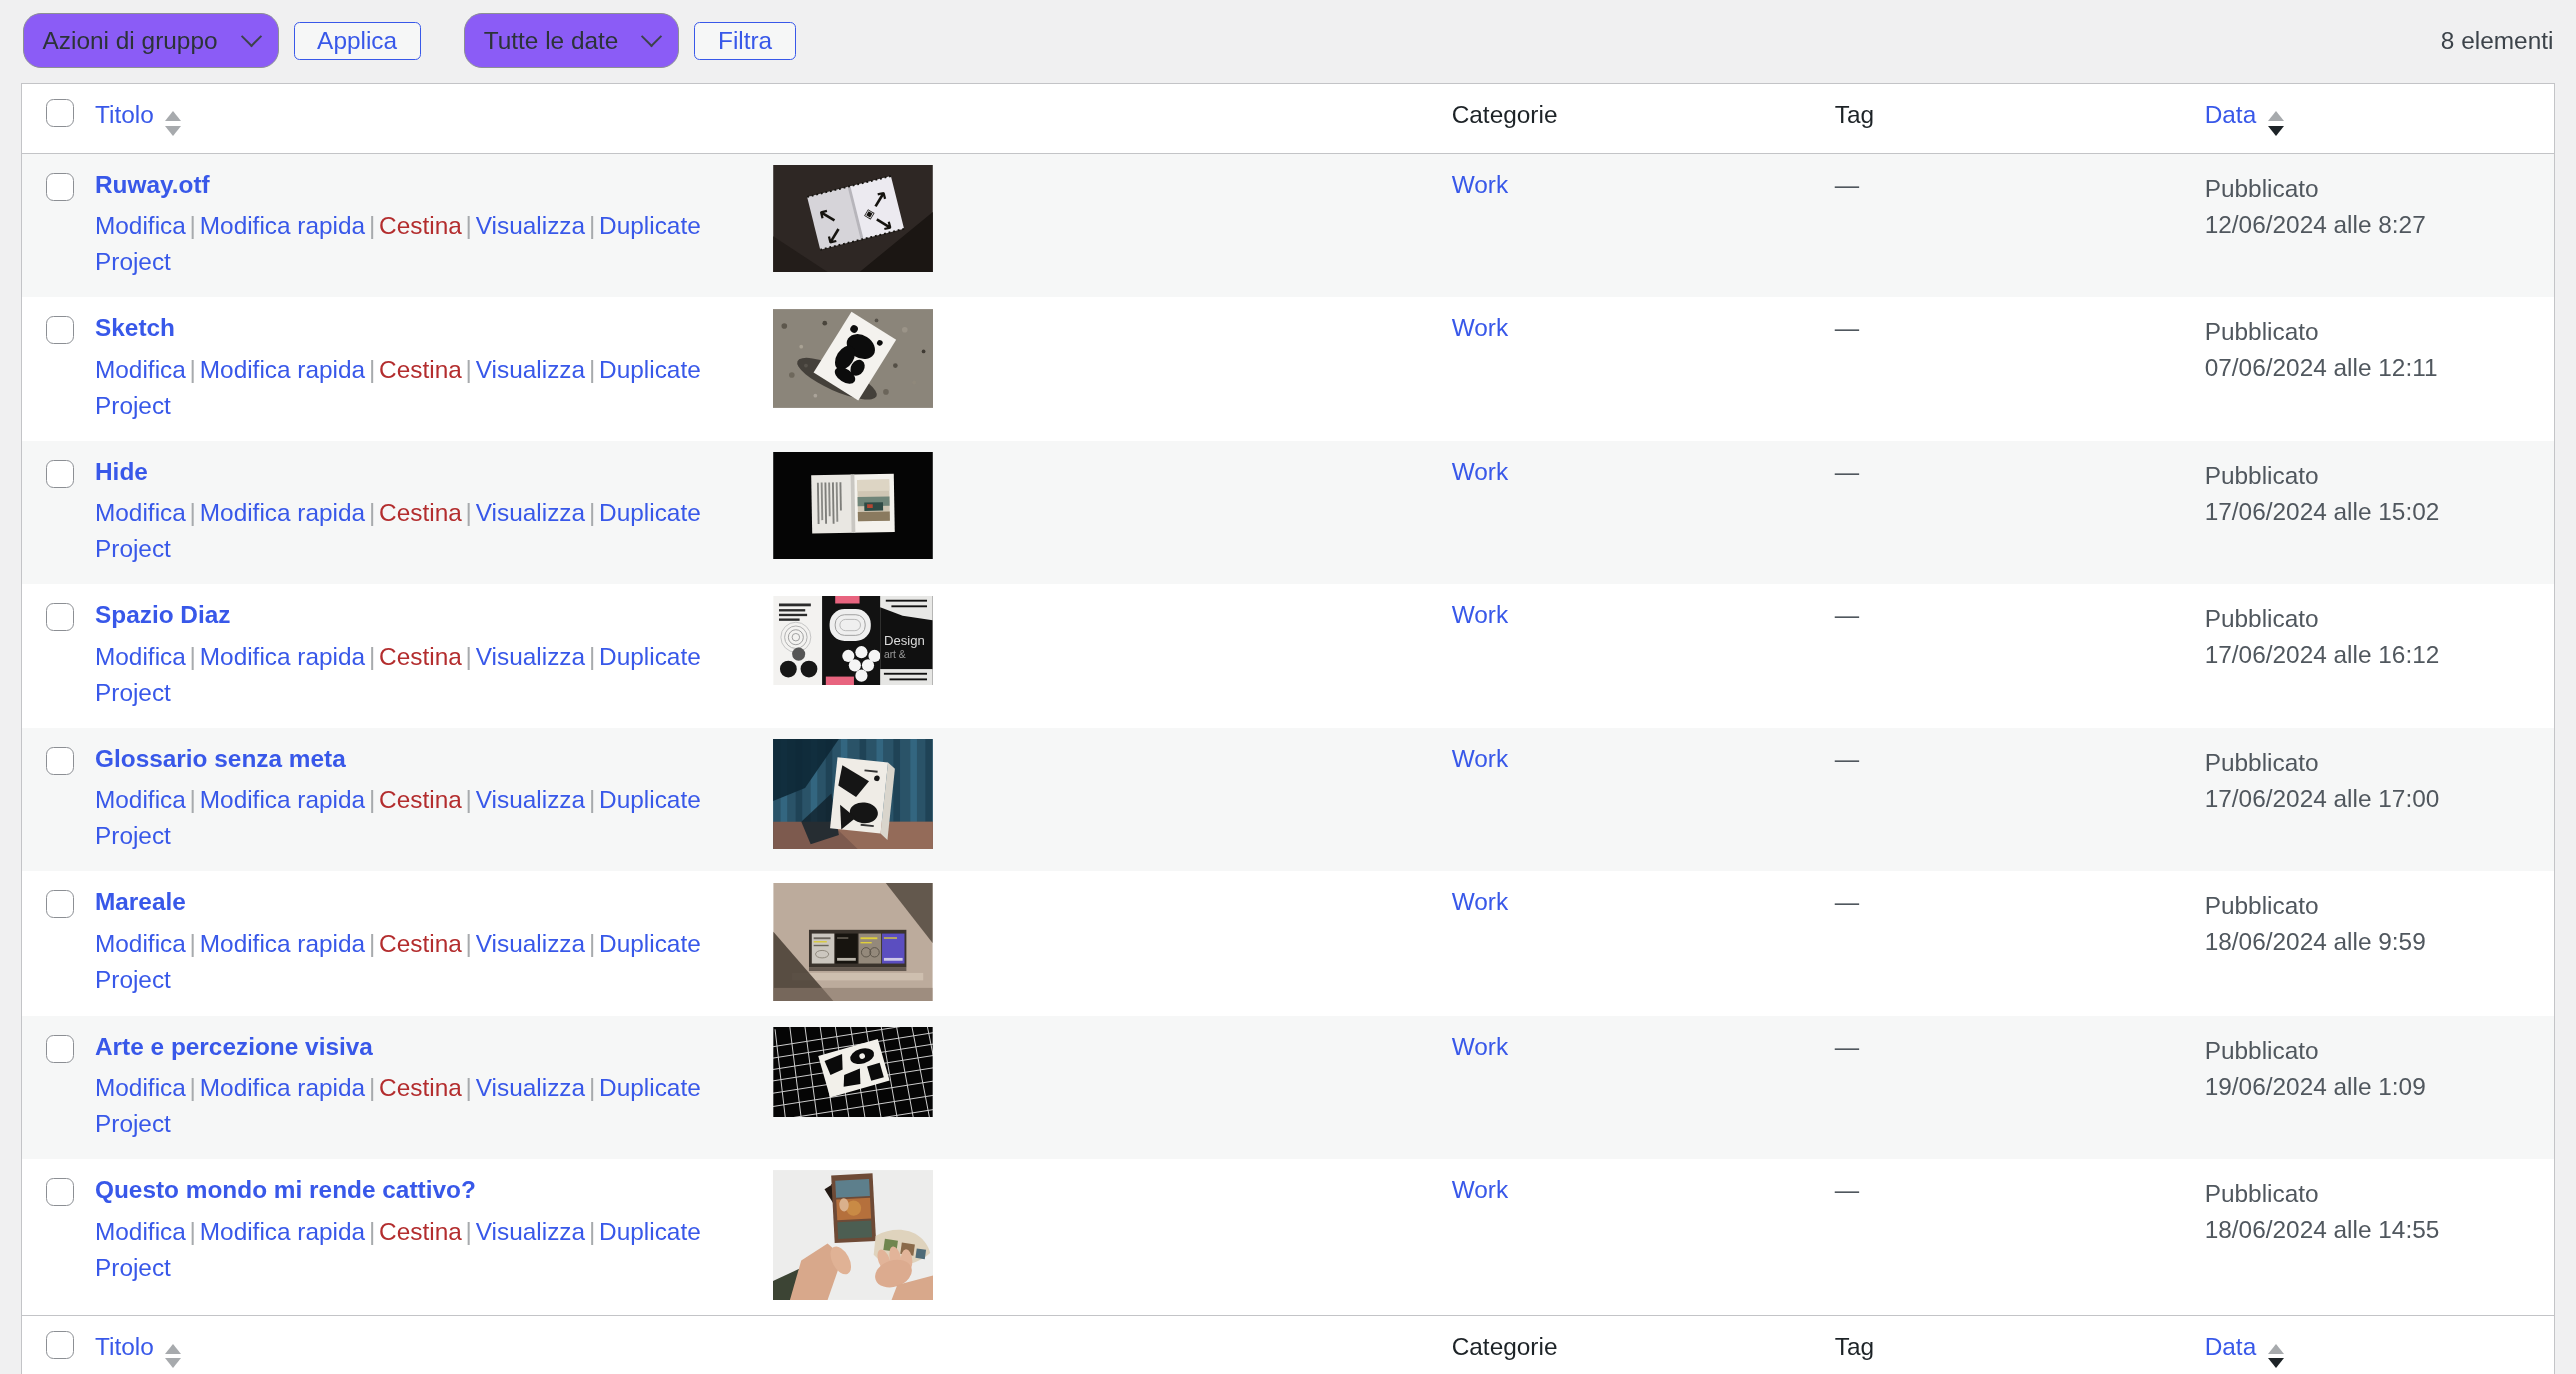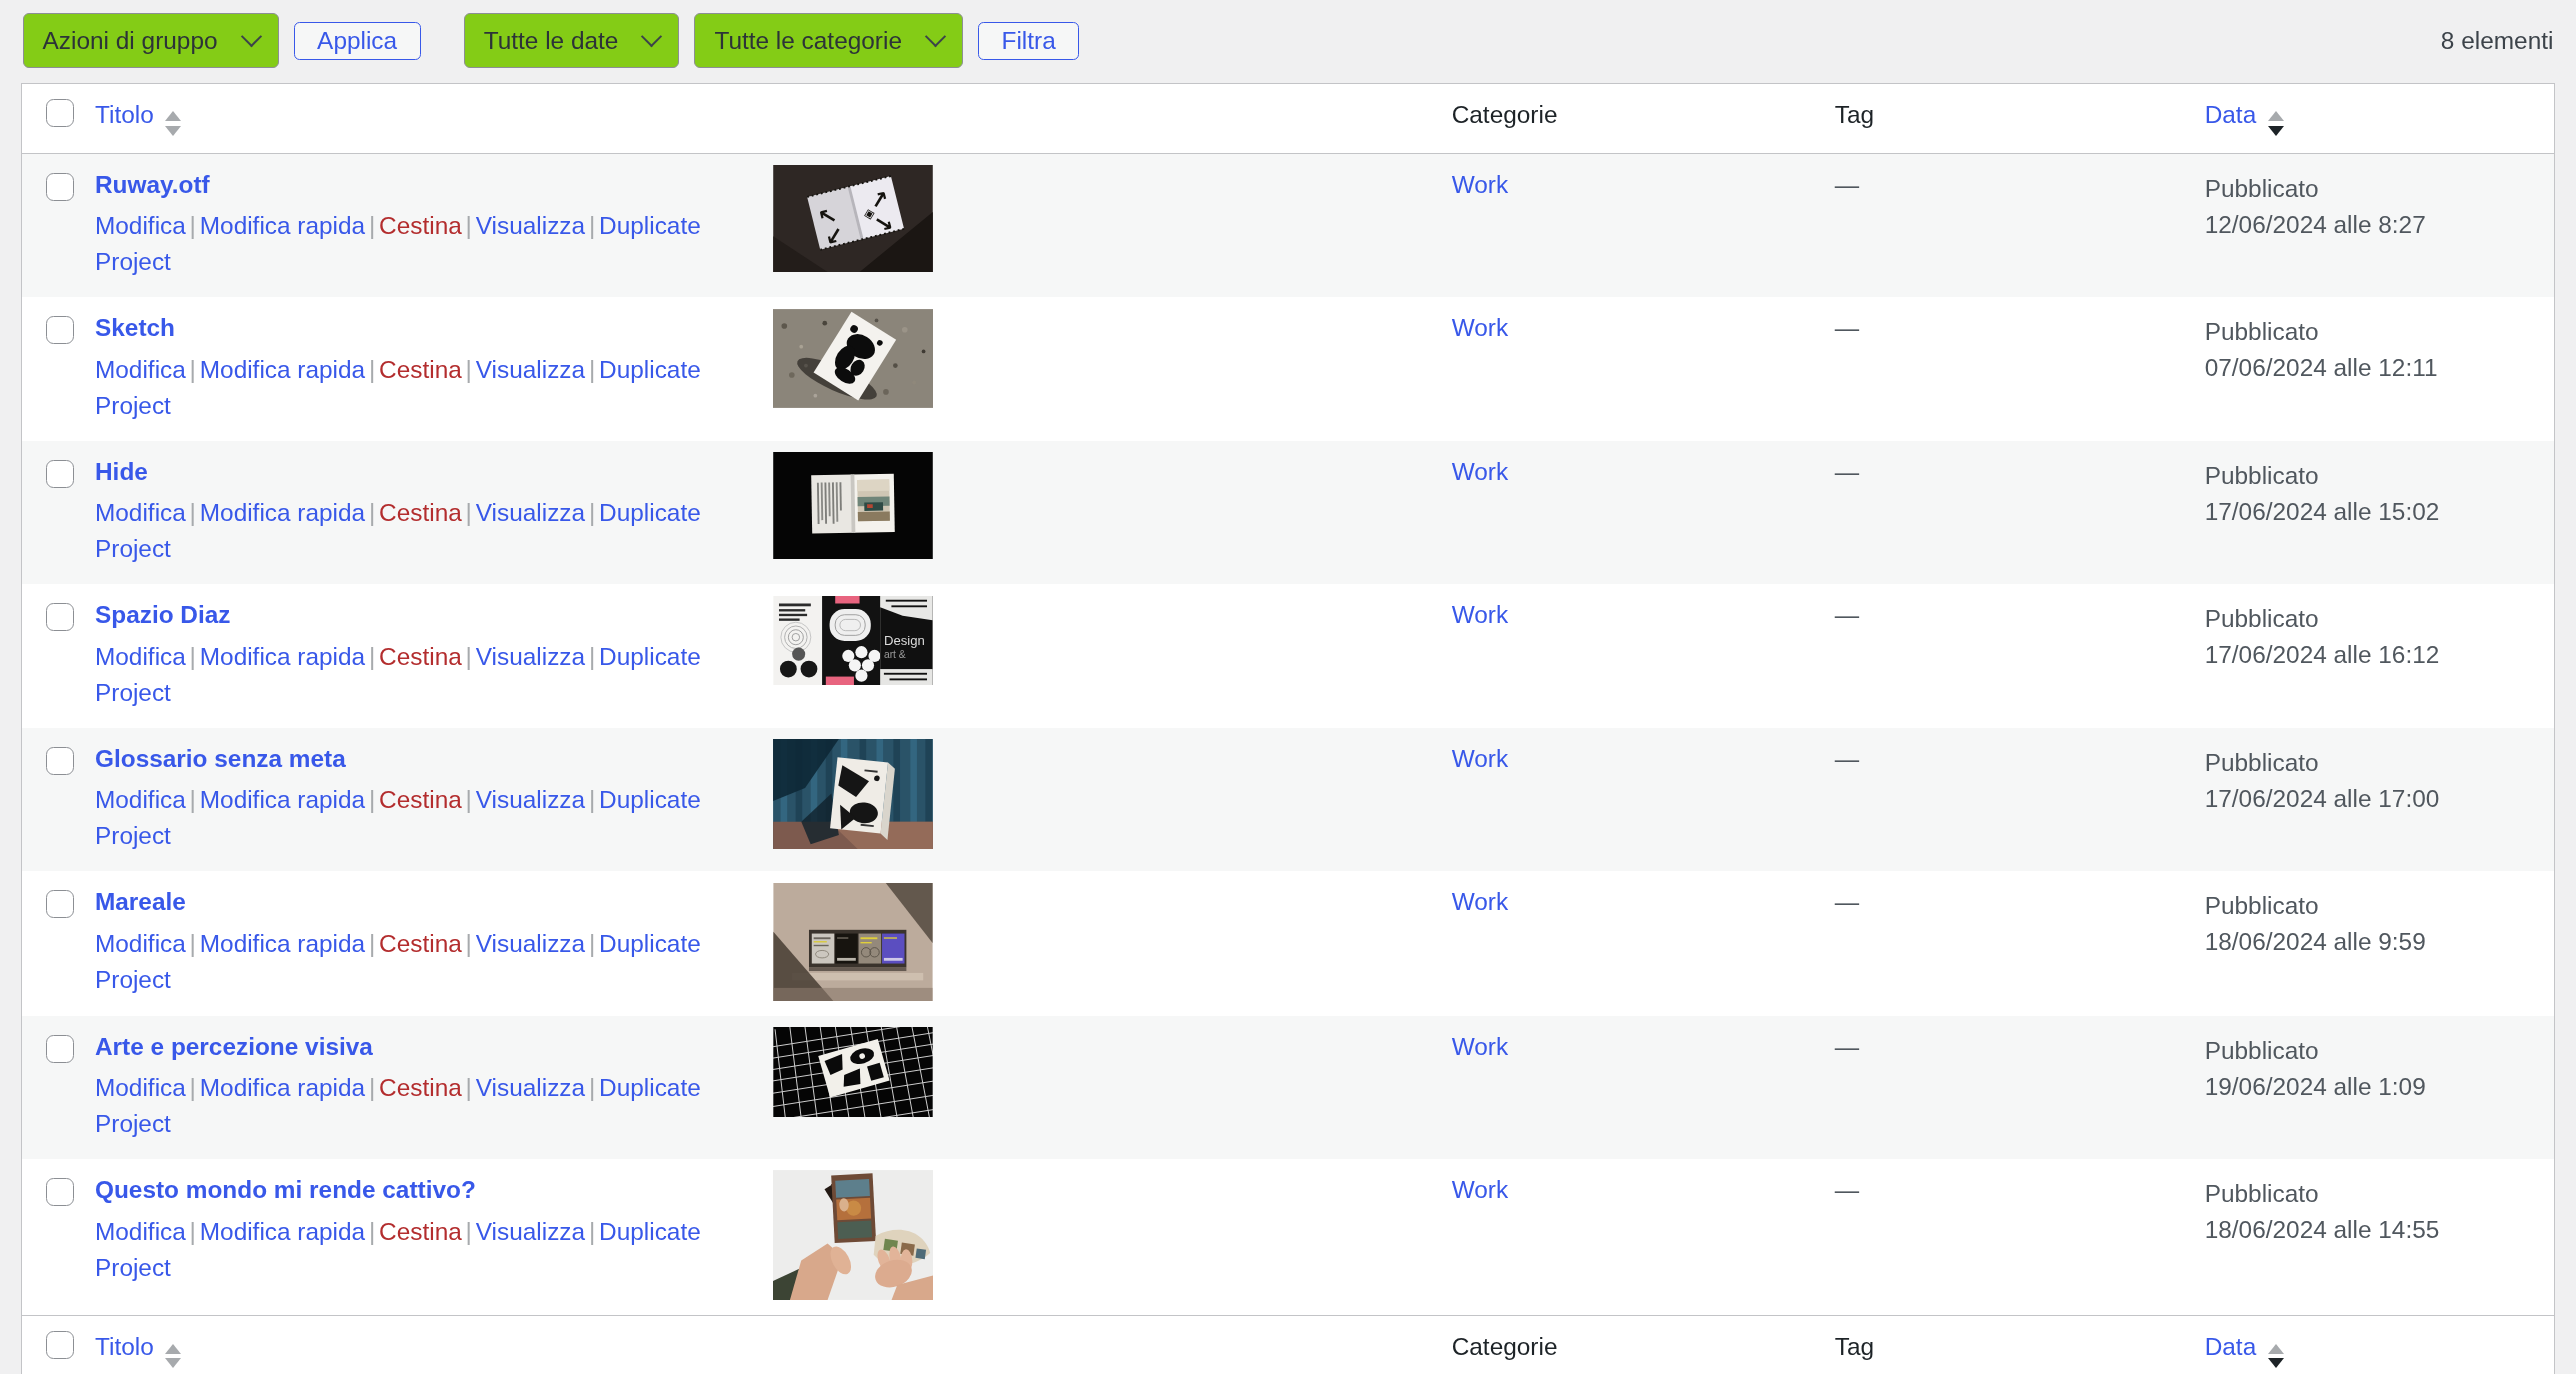--- a/index.html
+++ b/index.html
@@ -11,21 +11,21 @@
   body{
     width:2576px;height:1374px;overflow:hidden;
     background:var(--page-bg);
     font-family:"Liberation Sans","DejaVu Sans",sans-serif;
     font-size:24.4px;color:var(--text);
   }
   
   .toolbar{display:flex;align-items:center;gap:15px;padding:13px 22.6px 15px 22.6px;}
   .select{
     display:inline-flex;align-items:center;height:55px;
-    background:#84cc16;border:1.9px solid var(--ctrl-border);border-radius:6px;
+    background:#8b5cf6;border:1.9px solid var(--ctrl-border);border-radius:18px;
     padding:0 19px;color:var(--text);cursor:pointer;
   }
   .select .sel-label{margin-right:26px;white-space:nowrap;}
   .chevron{
     width:15px;height:15px;border-right:2.8px solid #3c434a;border-bottom:2.8px solid #3c434a;
     transform:rotate(45deg) translate(-2.8px,-2.8px);flex:0 0 auto;
   }
   .btn{
     display:inline-flex;align-items:center;height:38px;padding:0 22.6px;
     background:var(--stripe);border:1.9px solid var(--link);border-radius:5.6px;
@@ -79,24 +79,20 @@
     <span class="chevron"></span>
   </div>
   <div class="btn">
     <span>Applica</span>
   </div>
   <span class="gap"></span>
   <div class="select">
     <span class="sel-label">Tutte le date</span>
     <span class="chevron"></span>
   </div>
-  <div class="select">
-    <span class="sel-label">Tutte le categorie</span>
-    <span class="chevron"></span>
-  </div>
   <div class="btn">
     <span>Filtra</span>
   </div>
   <span class="count">8 elementi</span>
 </div>
 
 <div class="table">
 
   <div class="trow thead">
     <div class="c-check"><span class="checkbox"></span></div>

